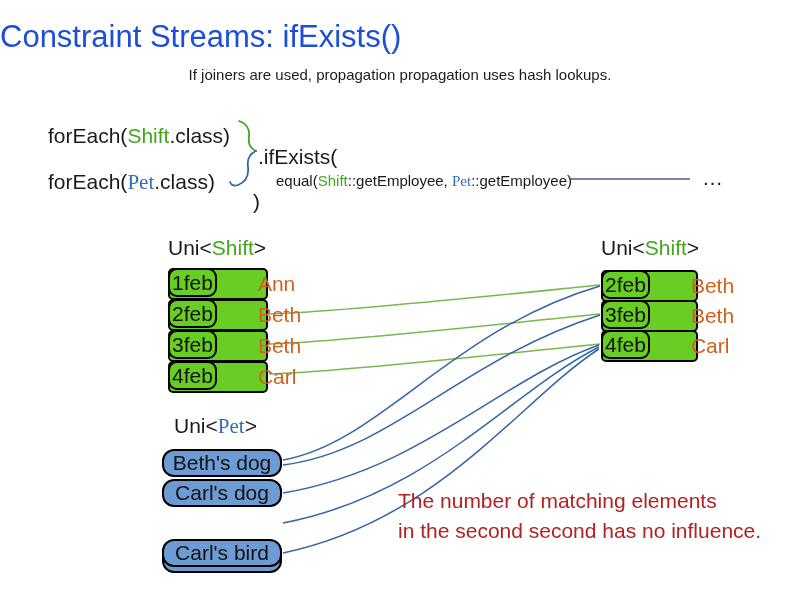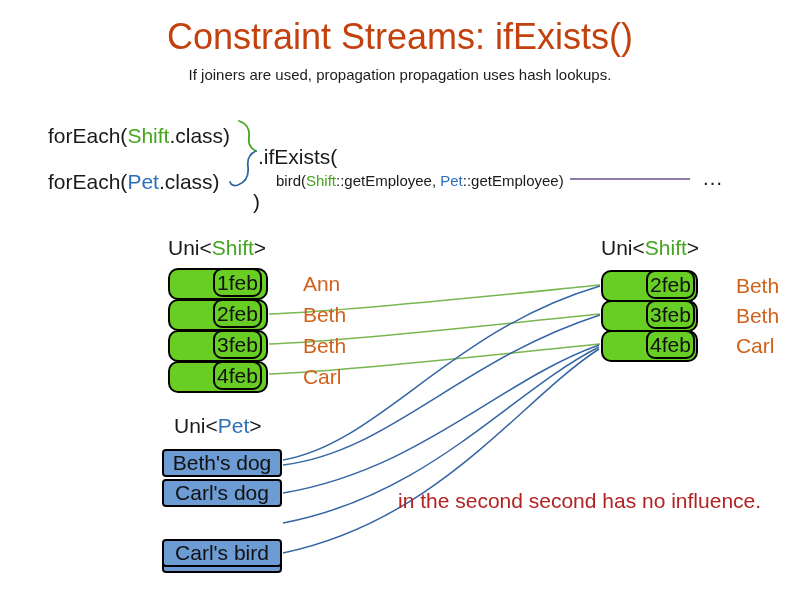--- a/index.html
+++ b/index.html
@@ -4,52 +4,52 @@
 <style>
   html,body{margin:0;padding:0;}
   body{
     width:800px;height:600px;position:relative;background:#ffffff;
     font-family:"Liberation Sans",sans-serif;color:#1a1a1a;overflow:hidden;
   }
   .abs{position:absolute;}
   #connector-layer{position:absolute;left:0;top:0;width:800px;height:600px;z-index:1;}
   .layer2{z-index:2;}
 
-  #slide-title{left:0;right:0;top:16px;text-align:center;font-size:36px;line-height:42px;color:#c2410c;}
+  #slide-title{left:0;right:0;top:16px;text-align:left;font-size:31px;line-height:42px;color:#1d4ed8;}
   #slide-subtitle{left:0;right:0;top:66px;text-align:center;font-size:15px;color:#1c1c1c;}
 
   .code-line{font-size:21px;line-height:23px;white-space:pre;}
   .code-small{font-size:15px;line-height:17px;white-space:pre;}
   .cls-green{color:#44a51f;}
-  .cls-blue{color:#2e6fb7;}
+  .cls-blue{color:#2e6fb7;font-family:Liberation Serif, serif;}
 
   .uni-label{font-size:21px;line-height:23px;white-space:pre;}
 
   .shift-row{
     position:absolute;width:100px;height:32px;box-sizing:border-box;
-    background:#68ce24;border:2px solid #000;border-radius:10px;
-    display:flex;z-index:2;padding-left:45px;
+    background:#68ce24;border:2px solid #000;border-radius:5px;
+    display:flex;z-index:2;
   }
   .shift-row .date-cell{
     box-sizing:border-box;height:29px;margin:-2px;
     border:2px solid #000;border-radius:9px;background:#68ce24;
     display:flex;align-items:center;justify-content:center;
     font-size:21px;color:#111;padding:0 2px;
   }
   .left-table .date-cell{width:52px;}
   .right-table .date-cell{width:49px;}
   .shift-row .emp-cell{
     flex:1;display:flex;align-items:center;justify-content:center;
     font-size:21px;color:#d2611c;margin-left:43px;
   }
   .right-table{width:97px;}
 
   .pet-row{
     position:absolute;left:162px;width:120px;height:28px;box-sizing:border-box;
-    background:#6d9bd3;border:2px solid #000;border-radius:4px;
+    background:#6d9bd3;border:2px solid #000;border-radius:12px;
     display:flex;align-items:center;justify-content:center;
     font-size:21px;color:#111;z-index:2;
   }
 
   #note{left:398px;top:486px;font-size:21px;line-height:30px;color:#b22222;z-index:2;}
 </style>
 </head>
 <body>
 
 <svg id="connector-layer" viewBox="0 0 800 600">
@@ -72,21 +72,21 @@
 
 <div id="slide-title" class="abs layer2">Constraint Streams: ifExists()</div>
 <div id="slide-subtitle" class="abs layer2">If joiners are used, propagation propagation uses hash lookups.</div>
 
 <div class="abs layer2 code-line" style="left:48px;top:124px;"><span>forEach(</span><span class="cls-green">Shift</span><span>.class)</span></div>
 
 <div class="abs layer2 code-line" style="left:48px;top:170px;"><span>forEach(</span><span class="cls-blue">Pet</span><span>.class)</span></div>
 
 <div class="abs layer2 code-line" style="left:258px;top:145px;">.ifExists(</div>
 
-<div class="abs layer2 code-small" style="left:276px;top:172px;"><span>bird(</span><span class="cls-green">Shift</span><span>::getEmployee, </span><span class="cls-blue">Pet</span><span>::getEmployee)</span></div>
+<div class="abs layer2 code-small" style="left:276px;top:172px;"><span>equal(</span><span class="cls-green">Shift</span><span>::getEmployee, </span><span class="cls-blue">Pet</span><span>::getEmployee)</span></div>
 
 <div class="abs layer2 code-line" style="left:253px;top:190px;">)</div>
 
 <div class="abs layer2 code-line" style="left:702px;top:166px;">…</div>
 
 <div class="abs layer2 uni-label" style="left:168px;top:236px;"><span>Uni&lt;</span><span class="cls-green">Shift</span><span>&gt;</span></div>
 
 <div class="shift-row left-table" style="left:168px;top:268px;">
   <div class="date-cell">1feb</div>
   <div class="emp-cell">Ann</div>
@@ -120,14 +120,15 @@
 </div>
 
 <div class="abs layer2 uni-label" style="left:174px;top:414px;"><span>Uni&lt;</span><span class="cls-blue">Pet</span><span>&gt;</span></div>
 
 <div class="pet-row" style="top:449px;">Beth's dog</div>
 <div class="pet-row" style="top:479px;">Carl's dog</div>
 <div class="pet-row" style="top:509px;margin-top:36px;">Carl's cat</div>
 <div class="pet-row" style="top:539px;text-align:center;">Carl's bird</div>
 
 <div id="note" class="abs">
+  <div>The number of matching elements</div>
   <div>in the second second has no influence.</div>
 </div>
 
 </body></html>

